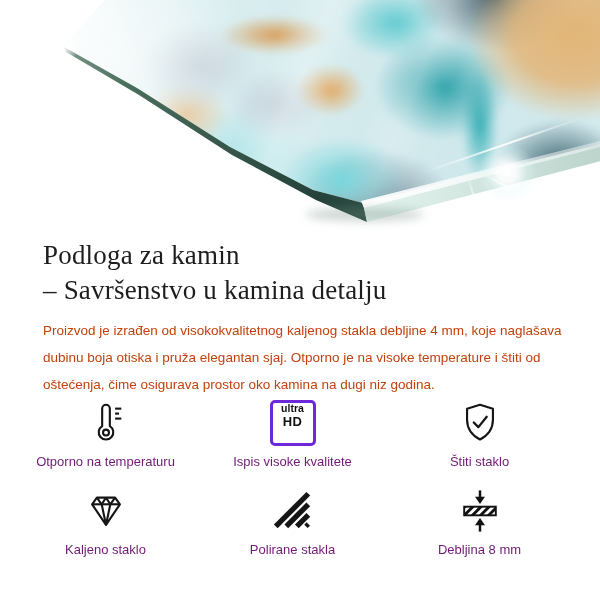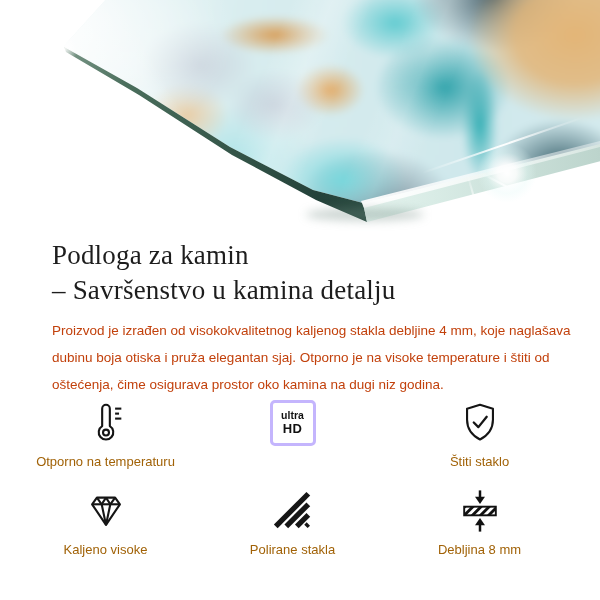--- a/index.html
+++ b/index.html
@@ -81,44 +81,44 @@
     transform:rotate(74deg) translateY(-1px);}
   .sparkle .r3{width:52px;margin-left:-26px;opacity:.85;
     background:linear-gradient(90deg,rgba(255,255,255,0),#fff 50%,rgba(255,255,255,0));
     transform:rotate(28deg) translateY(-1px);}
   .mini-sparkle{
     position:absolute;left:52px;top:36px;width:26px;height:26px;border-radius:50%;
     background:radial-gradient(circle,rgba(255,255,255,.9) 0%,rgba(255,255,255,0) 70%);
   }
 
   
-  .content{position:absolute;left:11px;top:228px;width:532px;}
+  .content{position:absolute;left:2px;top:228px;width:532px;}
   h1{
     margin:10px 40px 0 41px;
     font-family:"Liberation Serif","DejaVu Serif",serif;
     font-weight:400;color:#1d1d1d;font-size:27px;line-height:35px;letter-spacing:.2px;
   }
   h1 span{display:block;}
   .desc{
     margin:9px 0 0 41px;width:528px;
     font-size:13.5px;line-height:27px;color:#c2410c;
   }
 
   
   .features{
     position:absolute;left:12px;top:398px;width:561px;
     display:grid;grid-template-columns:187px 187px 187px;row-gap:17px;
   }
   .feature{display:flex;flex-direction:column;align-items:center;}
   .ficon{height:50px;display:flex;align-items:center;justify-content:center;}
-  .flabel{margin-top:6px;font-size:13px;color:#a16207;white-space:nowrap;}
+  .flabel{margin-top:6px;font-size:13px;color:#701a75;white-space:nowrap;}
   svg.icn{stroke:#151515;fill:none;stroke-width:2.2;}
   .hd-box{
-    width:40px;height:40px;border:3px solid #c4b5fd;border-radius:5px;
-    display:flex;flex-direction:column;align-items:center;justify-content:center;color:#111;
+    width:40px;height:40px;border:3px solid #6d28d9;border-radius:5px;
+    display:flex;flex-direction:column;align-items:center;color:#111;
   }
   .hd-top{font-size:10.5px;font-weight:700;line-height:11px;}
   .hd-bottom{font-size:13px;font-weight:700;line-height:16px;letter-spacing:.3px;}
 </style>
 </head>
 <body>
 
 <div class="page">
 
   <div class="hero">
@@ -163,20 +163,21 @@
       <div class="flabel">Otporno na temperaturu</div>
     </div>
 
     <div class="feature">
       <div class="ficon">
         <div class="hd-box">
           <div class="hd-top">ultra</div>
           <div class="hd-bottom">HD</div>
         </div>
       </div>
+      <div class="flabel">Ispis visoke kvalitete</div>
     </div>
 
     <div class="feature">
       <div class="ficon">
         <svg class="icn" width="46" height="46" viewBox="0 0 48 48">
           <path d="M24 5 L37.5 9.2 V20.5 C37.5 30.2 32.2 36.8 24 41.2 C15.8 36.8 10.5 30.2 10.5 20.5 V9.2 Z" stroke-linejoin="round"></path>
           <polyline points="17.5,23.5 22.3,28.3 31,17.5" stroke-width="2.4" stroke-linecap="round" stroke-linejoin="round"></polyline>
         </svg>
       </div>
       <div class="flabel">Štiti staklo</div>
@@ -184,21 +185,21 @@
 
     <div class="feature">
       <div class="ficon">
         <svg class="icn" width="48" height="46" viewBox="0 0 48 48" stroke-width="2" stroke-linejoin="round">
           <path d="M14.5 10 H33.5 L38.5 17 L24 38.5 L9.5 17 Z"></path>
           <line x1="9.5" y1="17" x2="38.5" y2="17"></line>
           <path d="M14.5 10 L19.5 17 L24 38.5 M33.5 10 L28.5 17 L24 38.5"></path>
           <path d="M24 10 L19.5 17 M24 10 L28.5 17"></path>
         </svg>
       </div>
-      <div class="flabel">Kaljeno visoke</div>
+      <div class="flabel">Kaljeno staklo</div>
     </div>
 
     <div class="feature">
       <div class="ficon">
         <svg width="46" height="46" viewBox="0 0 48 48" stroke="#151515" fill="none">
           <line x1="6" y1="40" x2="40" y2="6" stroke-width="5.5"></line>
           <line x1="17" y1="40" x2="40" y2="17" stroke-width="5.5"></line>
           <line x1="28" y1="40" x2="40" y2="28" stroke-width="5.5"></line>
           <line x1="37.5" y1="40" x2="40" y2="37.5" stroke-width="5"></line>
         </svg>

